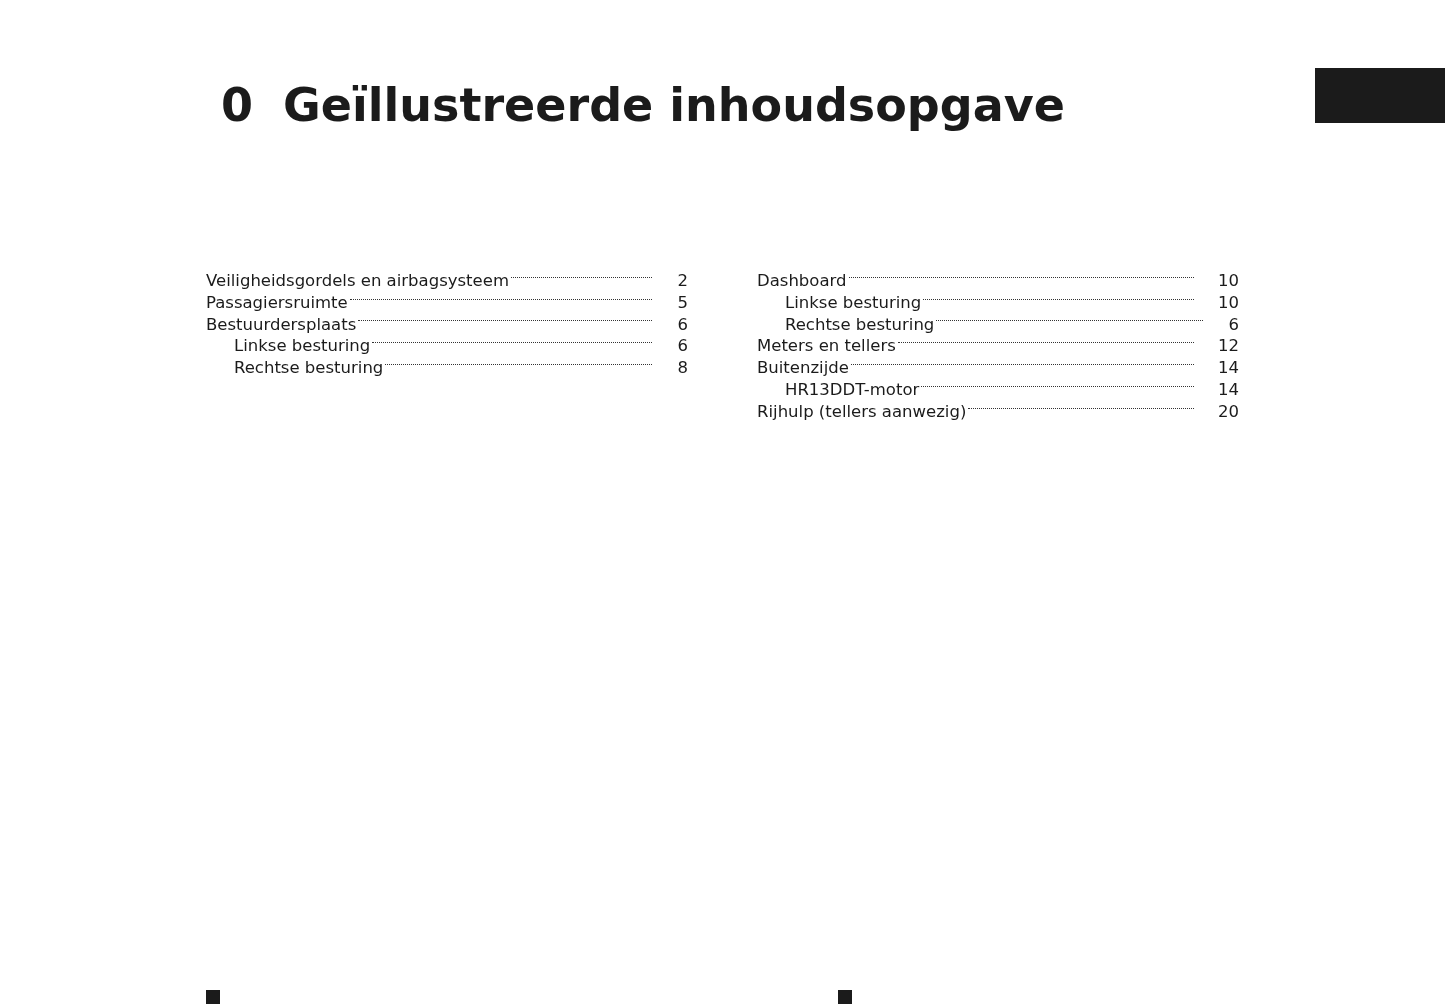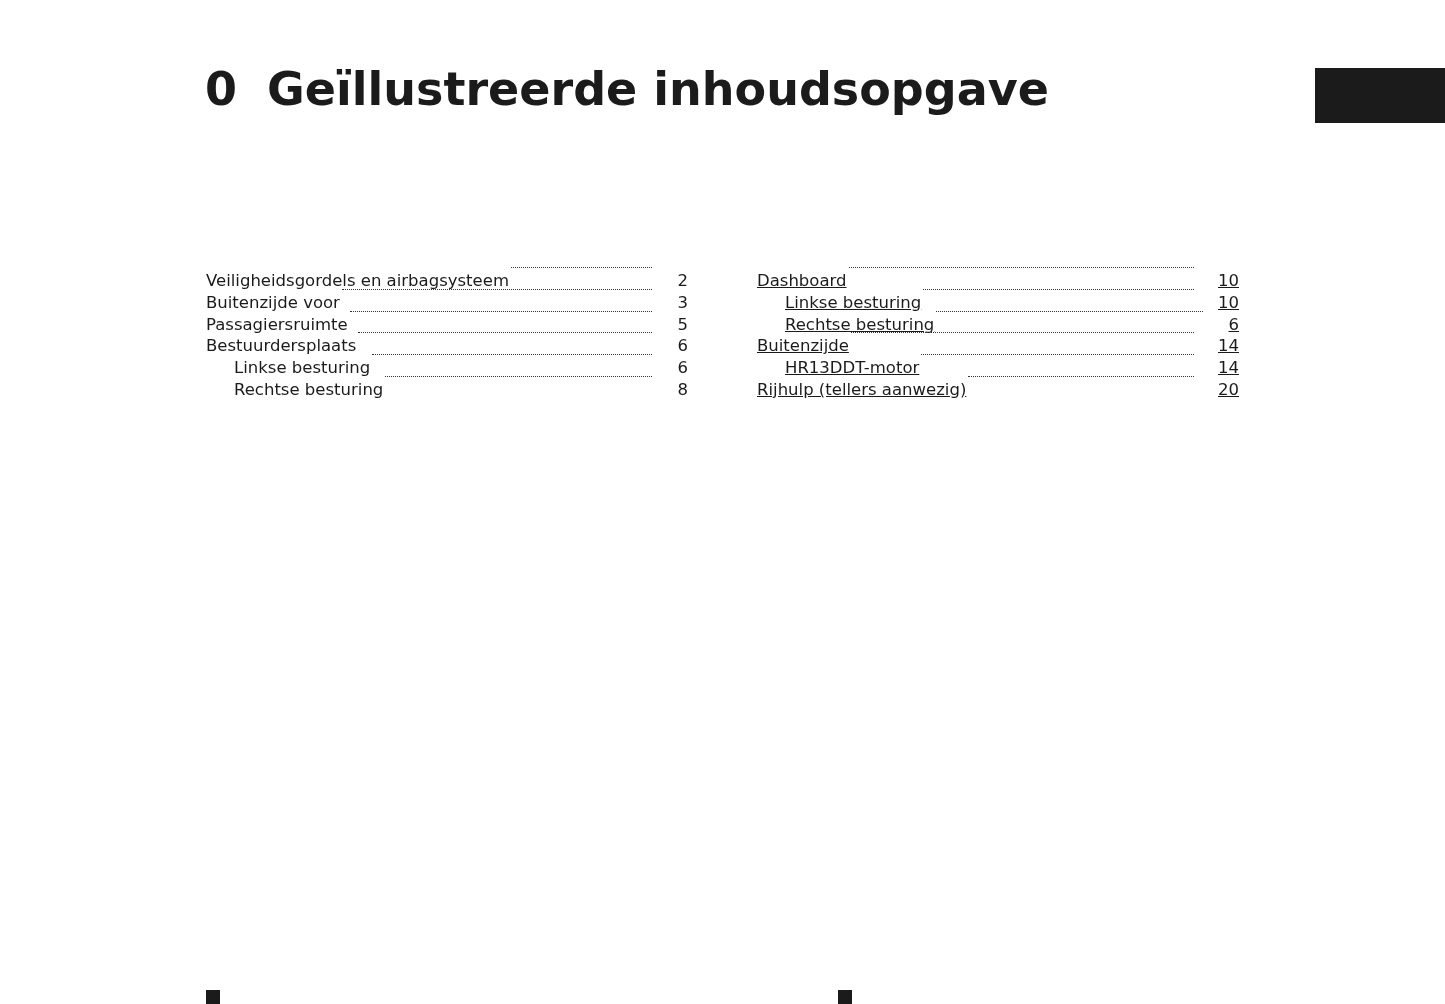--- a/index.html
+++ b/index.html
@@ -2,34 +2,34 @@
 <html><head>
 <meta charset="utf-8">
 <style>
   html, body { margin: 0; padding: 0; }
   body {
     width: 1445px; height: 1004px; position: relative; overflow: hidden;
     background: #ffffff; color: #1b1b1b;
     font-family: "DejaVu Sans", "Liberation Sans", sans-serif;
   }
   .title {
-    position: absolute; left: 205px; top: 62px; margin: 0;
+    position: absolute; left: 205px; top: 62px; margin: 16px;
     font-size: 46px; font-weight: bold; letter-spacing: 0px; white-space: nowrap;
     color: #1b1b1b;
   }
   .title .num { display: inline-block; width: 62px; }
   .tab {
     position: absolute; left: 1315px; top: 68px; width: 130px; height: 55px;
     background: #1b1b1b;
   }
   .toc-col { position: absolute; top: 270px; }
   .toc-left { left: 206px; width: 482px; }
-  .toc-right { left: 757px; width: 482px; text-decoration: underline; }
+  .toc-right { left: 757px; width: 482px; }
   .toc-row {
-    display: flex; align-items: flex-start; height: 21.8px;
+    display: flex; align-items: center; height: 21.8px;
     font-size: 16.5px; line-height: 21.8px; white-space: nowrap;
   }
   .toc-row.sub .label { padding-left: 28px; }
   .toc-row .label { flex: 0 0 auto; }
   .toc-row .leader {
     flex: 1 1 auto; margin: 0 0 0 2px; height: 1px;
     border-bottom: 1.5px dotted #333; position: relative; top: -4px;
   }
   .toc-row .gap { flex: 0 0 24px; }
   .toc-row .page { flex: 0 0 12px; text-align: right; }
@@ -45,26 +45,20 @@
 </h1>
 
 <div class="tab"></div>
 
 <div class="toc-col toc-left">
   <div class="toc-row">
     <span class="label">Veiligheidsgordels en airbagsysteem</span>
     <span class="leader"></span>
       <span class="gap"></span>
     <span class="page">2</span>
-  </div>
-  <div class="toc-row">
-    <span class="label">Buitenzijde voor</span>
-    <span class="leader"></span>
-      <span class="gap"></span>
-    <span class="page">3</span>
   </div>
   <div class="toc-row">
     <span class="label">Passagiersruimte</span>
     <span class="leader"></span>
       <span class="gap"></span>
     <span class="page">5</span>
   </div>
   <div class="toc-row">
     <span class="label">Bestuurdersplaats</span>
     <span class="leader"></span>
@@ -98,20 +92,26 @@
       <span class="gap"></span>
     <span class="page">10</span>
   </div>
   <div class="toc-row sub">
     <span class="label">Rechtse besturing</span>
     <span class="leader"></span>
       <span class="gap"></span>
     <span class="page">6</span>
   </div>
   <div class="toc-row">
+    <span class="label">Meters en tellers</span>
+    <span class="leader"></span>
+      <span class="gap"></span>
+    <span class="page">12</span>
+  </div>
+  <div class="toc-row">
     <span class="label">Buitenzijde</span>
     <span class="leader"></span>
       <span class="gap"></span>
     <span class="page">14</span>
   </div>
   <div class="toc-row sub">
     <span class="label">HR13DDT-motor</span>
     <span class="leader"></span>
       <span class="gap"></span>
     <span class="page">14</span>

